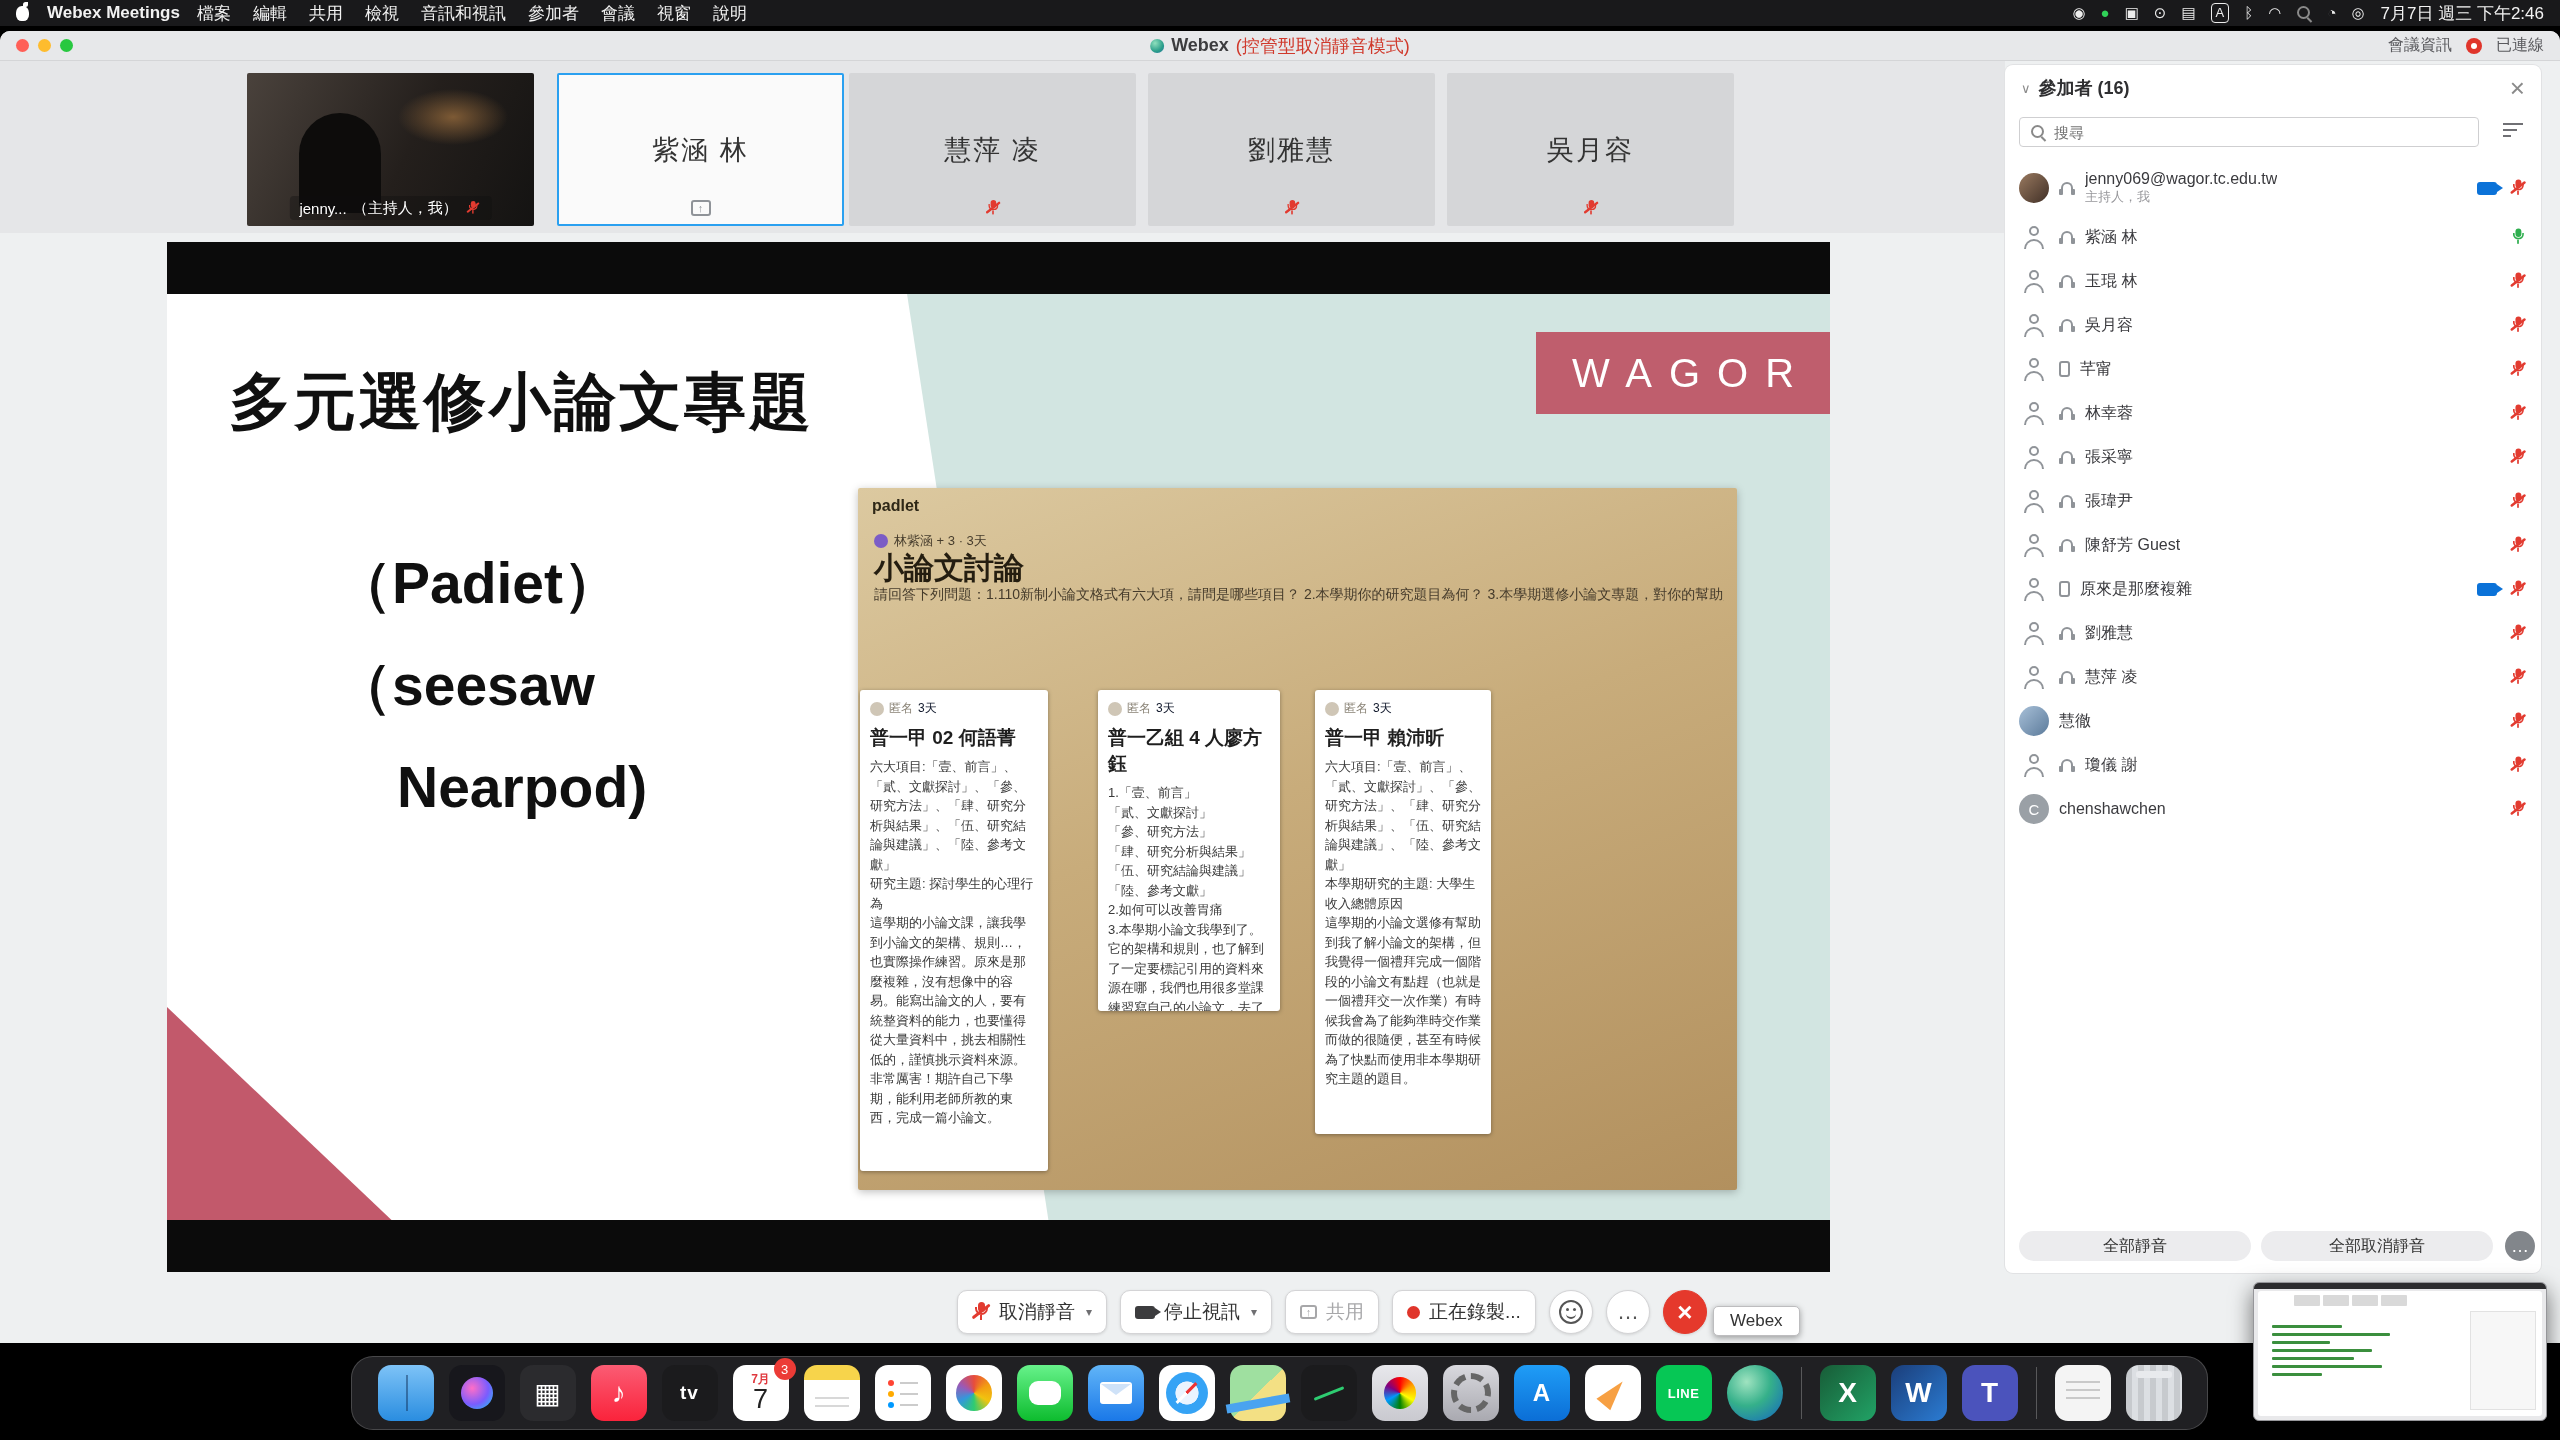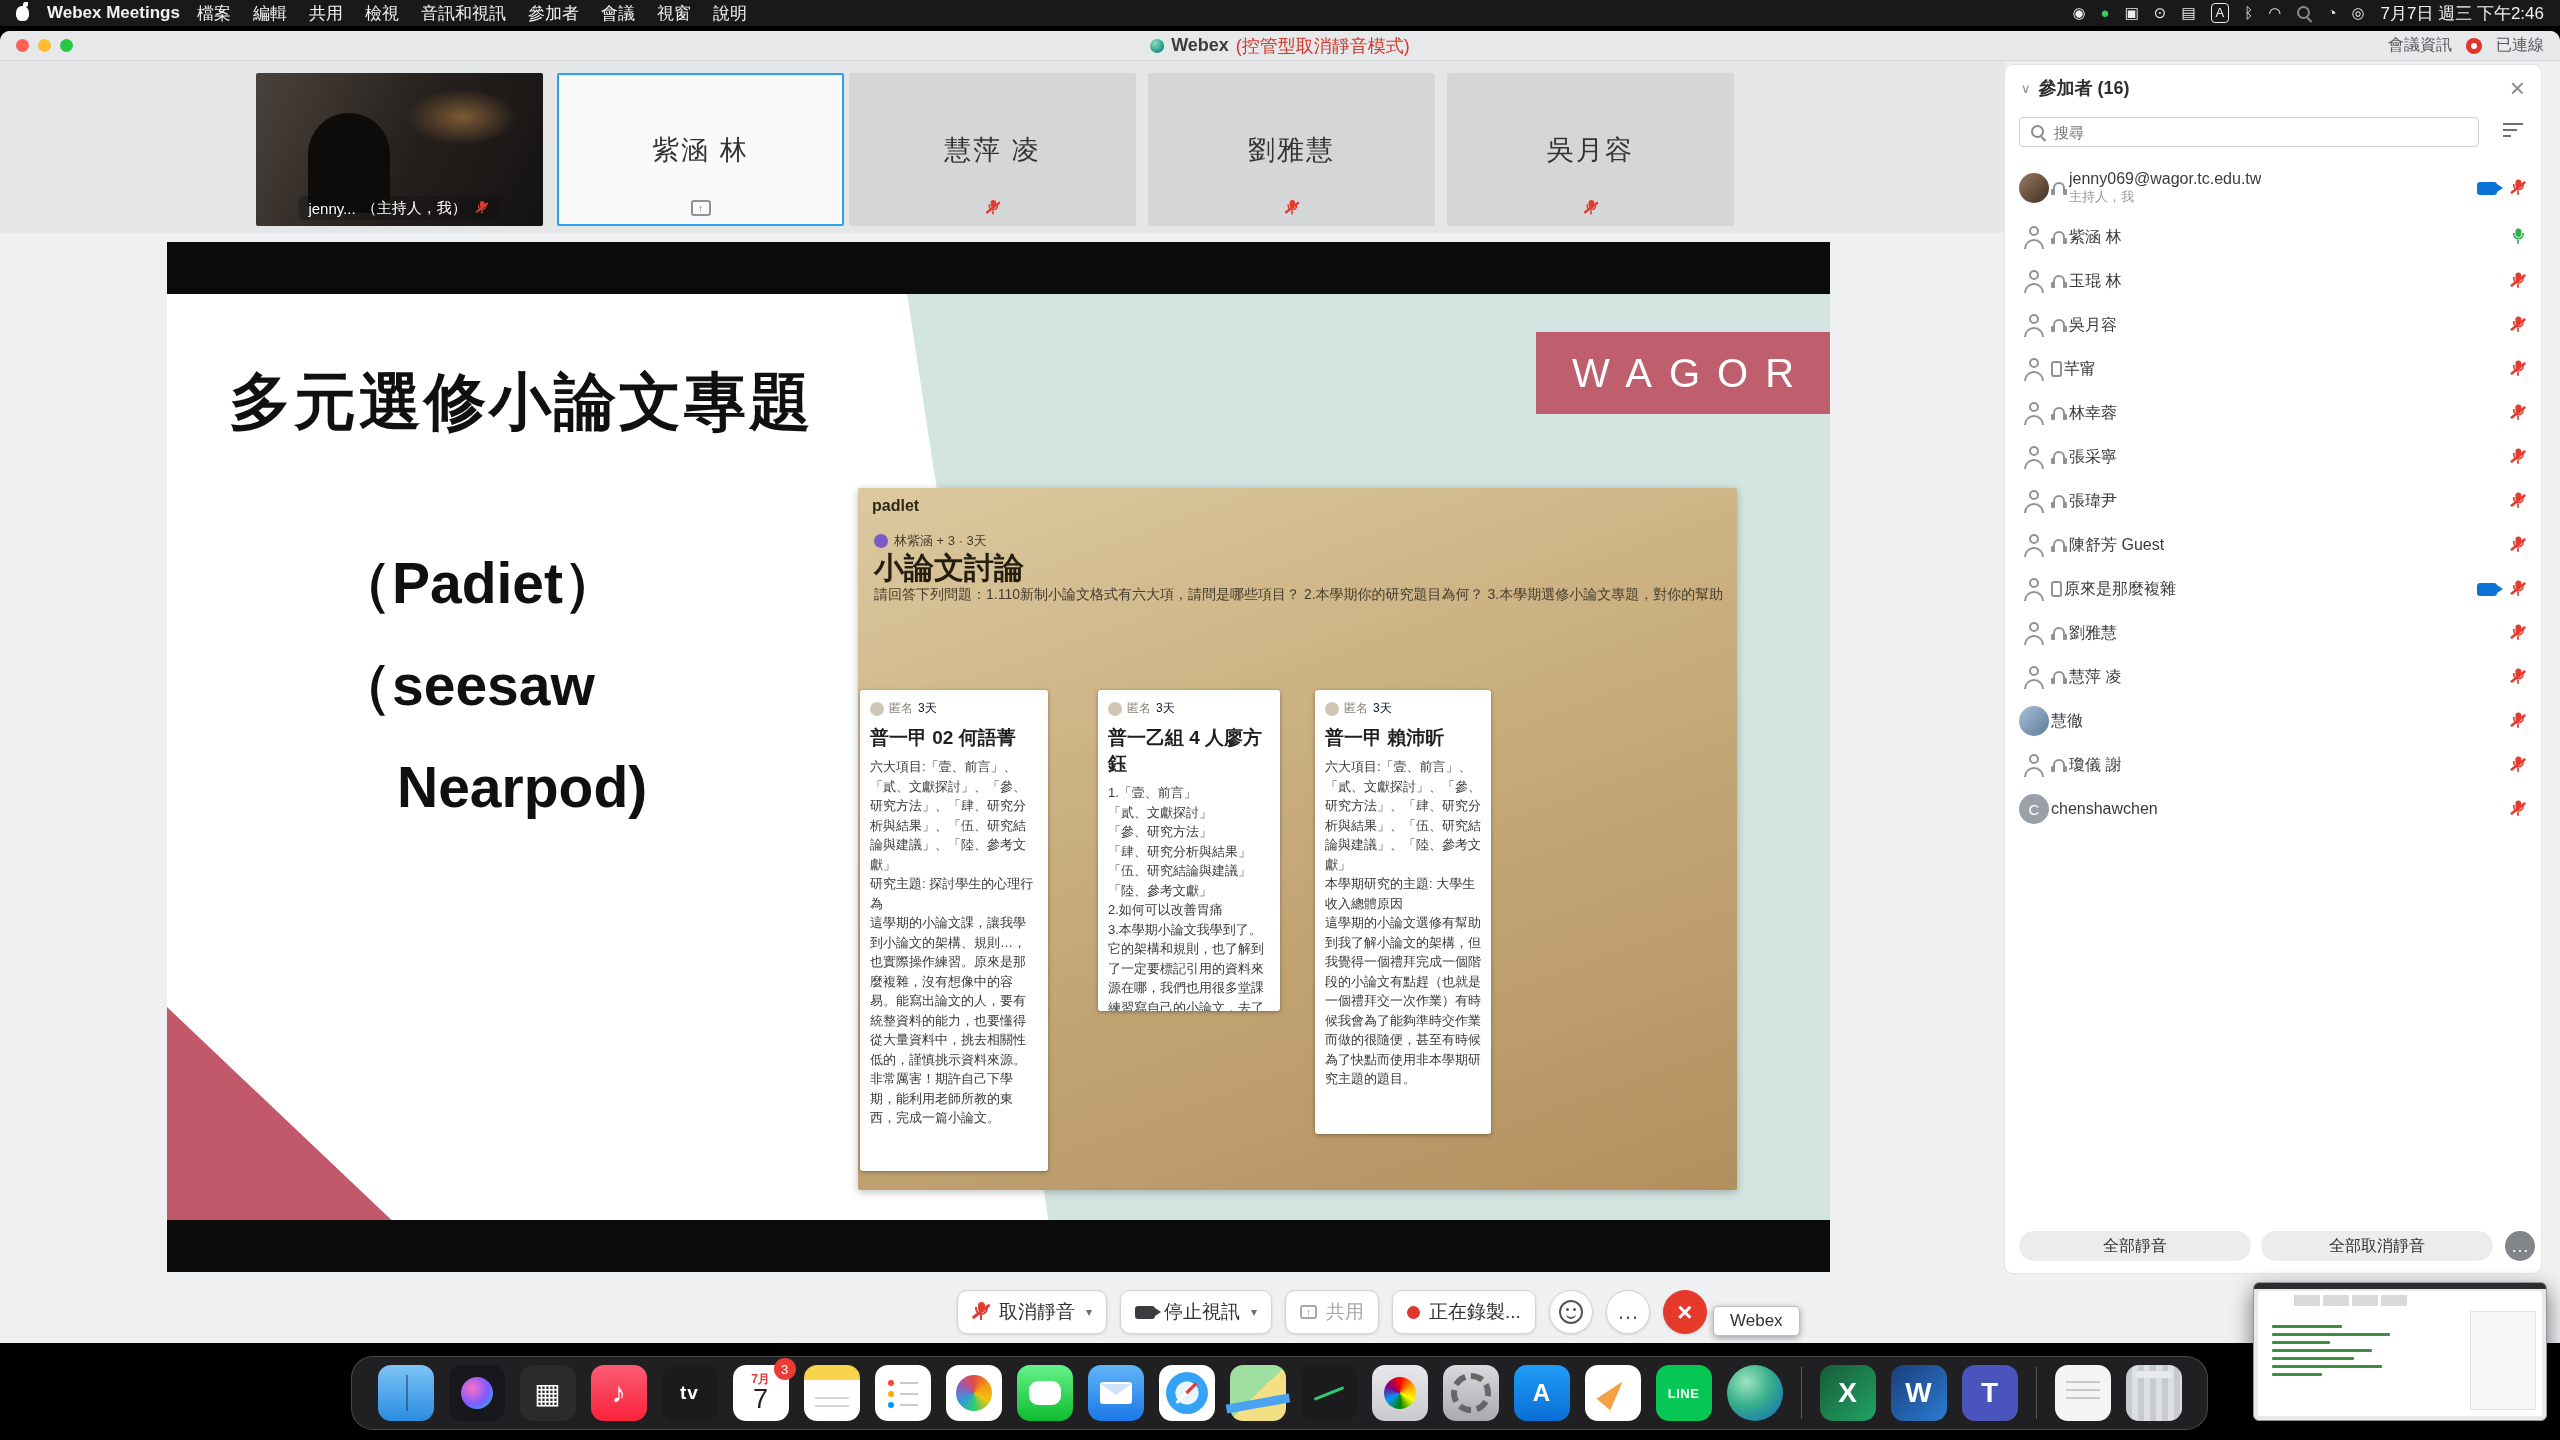--- a/index.html
+++ b/index.html
@@ -93,21 +93,21 @@
   .search-input{border:none;outline:none;flex:1;font-size:15px;color:#333;background:transparent;
     font-family:"Liberation Sans","DejaVu Sans",sans-serif}
   .mag-icon{position:relative;width:16px;height:16px;flex:0 0 auto}
   .mag-icon::before{content:"";position:absolute;left:1px;top:1px;width:9px;height:9px;border:2px solid #8a8a8a;border-radius:50%}
   .mag-icon::after{content:"";position:absolute;left:12px;top:12px;width:6px;height:2px;background:#8a8a8a;
     transform:rotate(45deg);transform-origin:0 0}
   .sort-icon{position:absolute;right:18px;top:58px;width:20px;height:16px}
   .sort-icon i{display:block;height:2px;background:#707074;margin-bottom:4px}
   .sort-icon i:nth-child(1){width:20px}.sort-icon i:nth-child(2){width:14px}.sort-icon i:nth-child(3){width:8px}
   .plist{position:absolute;top:96px;left:0;right:0;bottom:58px;overflow:hidden}
-  .prow{height:44px;display:flex;align-items:center;gap:2px;padding:0 14px}
+  .prow{height:44px;display:flex;align-items:center;gap:10px;padding:0 14px}
   .prow.tall{height:54px}
   .avatar{width:30px;height:30px;border-radius:50%;flex:0 0 auto;display:inline-flex;align-items:center;justify-content:center;position:relative}
   .avatar.photo-a{background:linear-gradient(135deg,#9a7a60,#402f26)}
   .avatar.photo-b{background:linear-gradient(135deg,#a8c0d8,#5b7a9a)}
   .avatar.letter{background:#9aa0a6;color:#fff;font-size:15px}
   .avatar.person .head{position:absolute;top:4px;left:50%;transform:translateX(-50%);width:10px;height:10px;
     border:2px solid #8f9398;border-radius:50%}
   .avatar.person .shoulders{position:absolute;bottom:3px;left:50%;transform:translateX(-50%);width:20px;height:10px;
     border:2px solid #8f9398;border-bottom:none;border-radius:10px 10px 0 0}
   .headset-icon{position:relative;width:16px;height:13px;flex:0 0 auto}
@@ -296,21 +296,21 @@
     </div>
     <div class="title-right">
       <span class="t-info">會議資訊</span>
       <span class="rec-badge"></span>
       <span class="t-conn">已連線</span>
     </div>
   </div>
 
   <div class="video-strip-bg"></div>
   <div>
-      <div class="tile" style="left: 256px;">
+      <div class="tile" style="left: 247px;">
         <div class="video-photo"></div>
         <div class="tile-namebar">
           <span>jenny...</span>
           <span class="tile-sub">（主持人，我）</span>
           <span class="mic-icon muted">
             <i class="cap"></i>
             <i class="arc"></i>
             <i class="stem"></i>
             <i class="slash"></i>
           </span>

